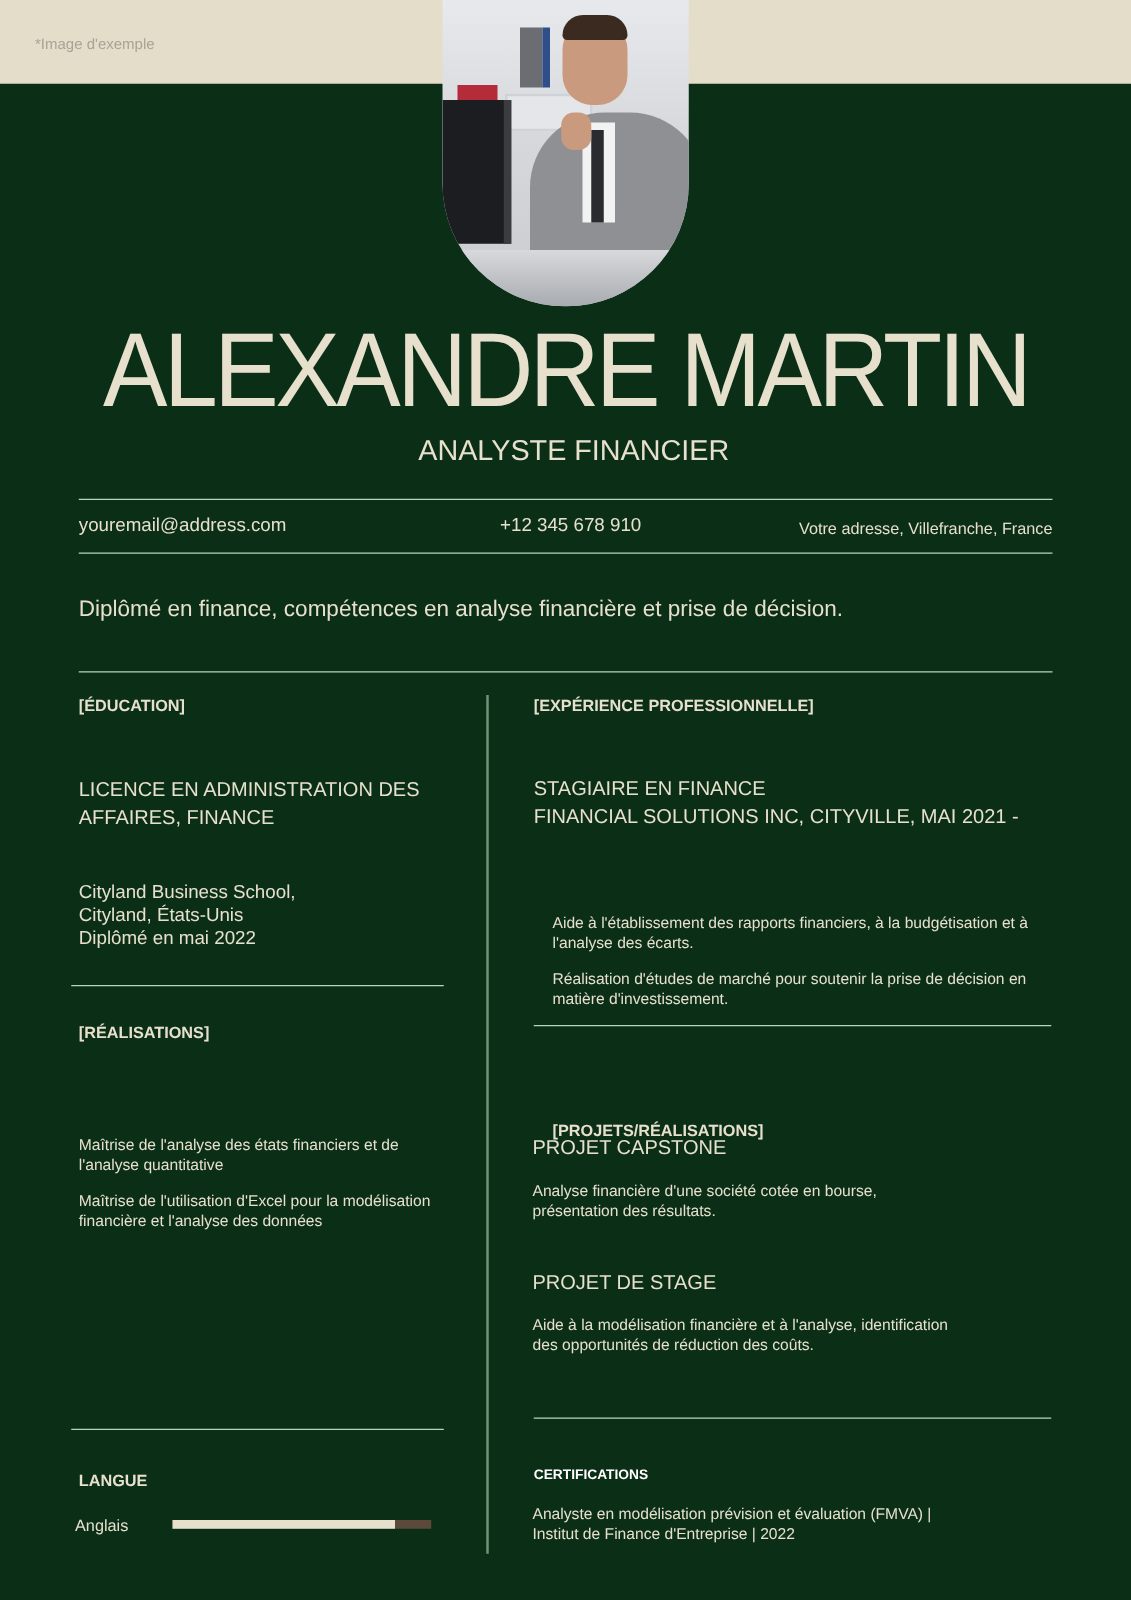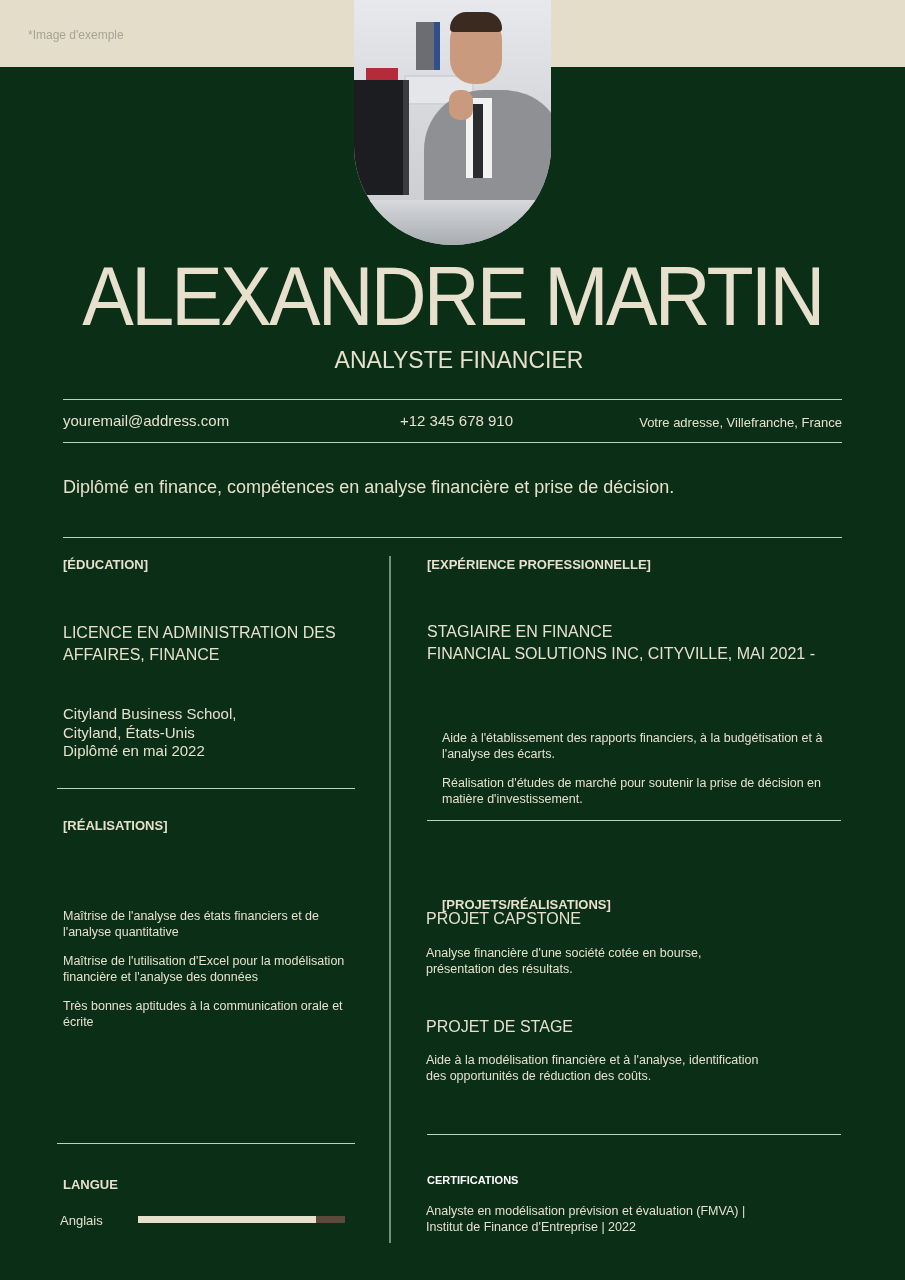--- a/index.html
+++ b/index.html
@@ -106,21 +106,20 @@
   <div>Cityland Business School,</div>
   <div>Cityland, États-Unis</div>
   <div>Diplômé en mai 2022</div>
 </div>
 <div class="hr" style="left:57px; top:788px; width:298px;"></div>
 
 <div class="sec-head" style="left:63px; top:818px;">[RÉALISATIONS]</div>
 <div class="small-text" style="left:63px; top:909px; width:295px;">
   <p>Maîtrise de l'analyse des états financiers et de l'analyse quantitative</p>
   <p>Maîtrise de l'utilisation d'Excel pour la modélisation financière et l'analyse des données</p>
-  <p>Très bonnes aptitudes à la communication orale et écrite</p>
 </div>
 <div class="hr" style="left:57px; top:1143px; width:298px;"></div>
 
 <div class="sec-head" style="left:63px; top:1177px;">LANGUE</div>
 <div class="lang-label">Anglais</div>
 <div class="lang-bar">
   <div class="lang-fill" style="width:86%;"></div>
 </div>
 
 <div class="sec-head" style="left:427px; top:557px;">[EXPÉRIENCE PROFESSIONNELLE]</div>

